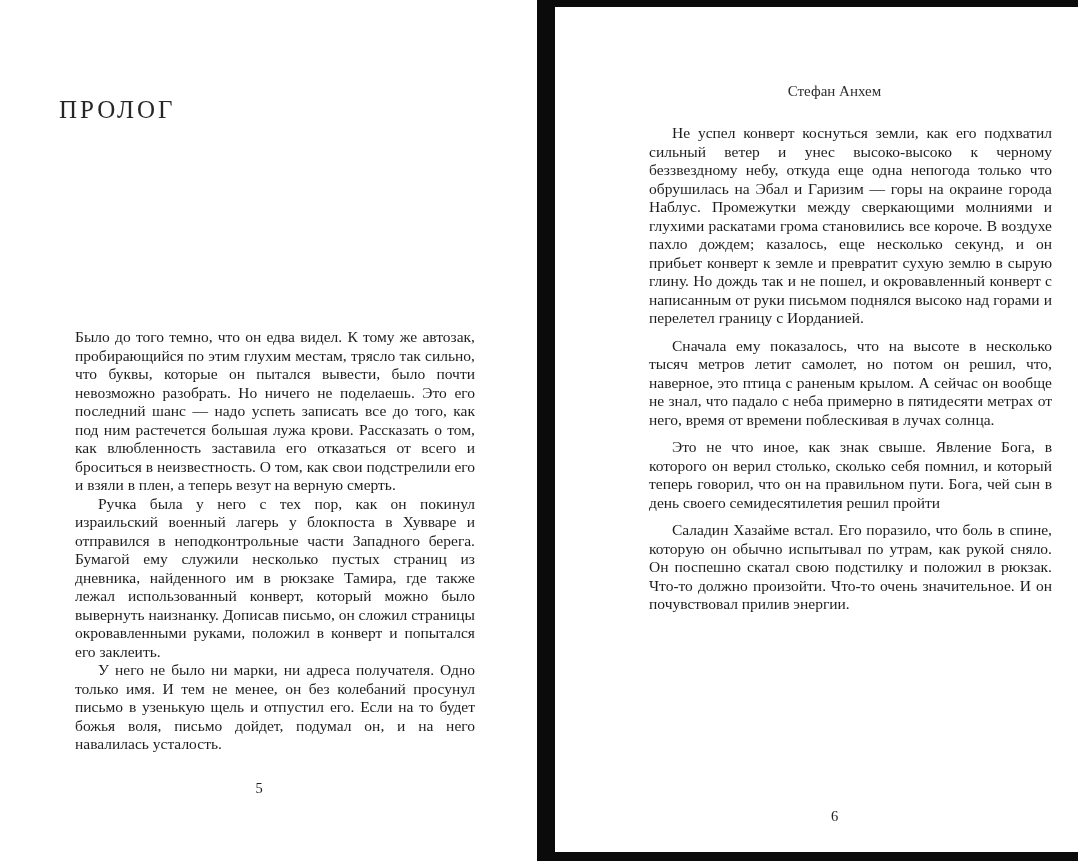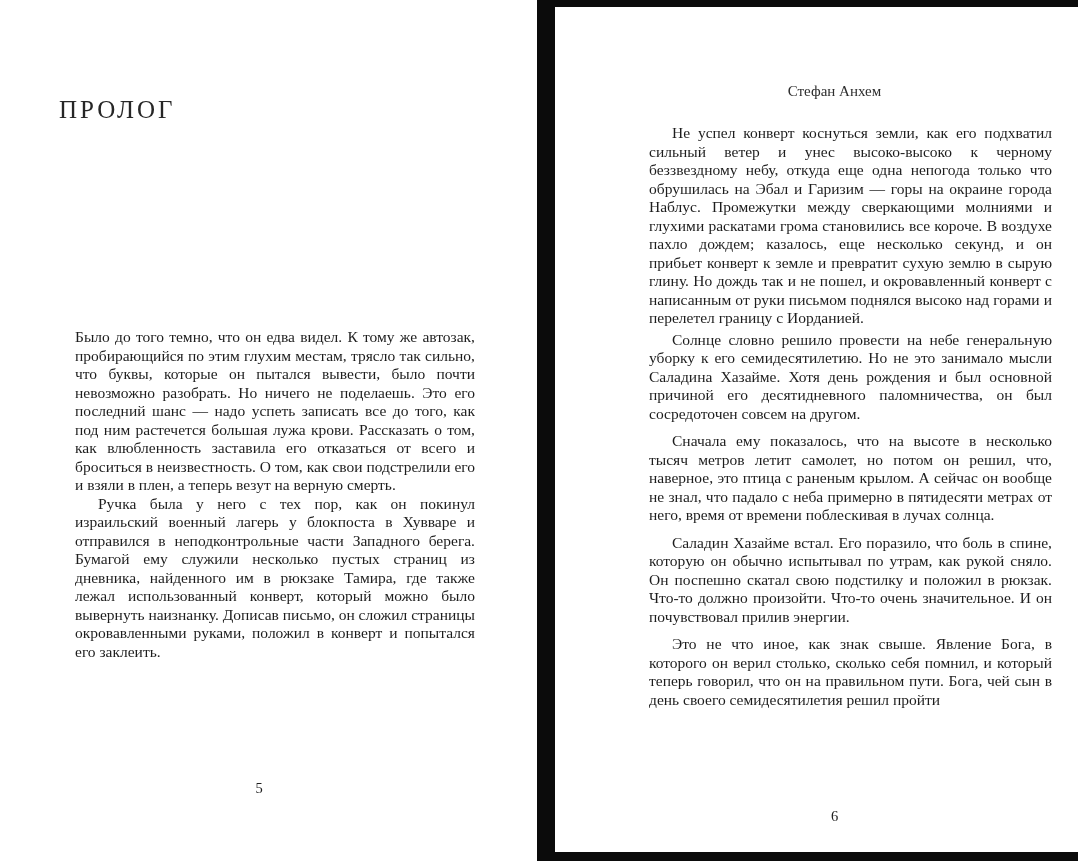--- a/index.html
+++ b/index.html
@@ -114,36 +114,36 @@
 
 <div class="spread">
 
   <div class="page page-left">
     <h1 class="chapter-title">ПРОЛОГ</h1>
 
 
     <div class="body-text body-left">
       <p>Было до того темно, что он едва видел. К тому же автозак, пробирающийся по этим глухим местам, трясло так сильно, что буквы, которые он пытался вывести, было почти невозможно разобрать. Но ничего не поделаешь. Это его последний шанс — надо успеть записать все до того, как под ним растечется большая лужа крови. Рассказать о том, как влюбленность заставила его отказаться от всего и броситься в неизвестность. О том, как свои подстрелили его и взяли в плен, а теперь везут на верную смерть.</p>
       <p class="indent">Ручка была у него с тех пор, как он покинул израильский военный лагерь у блокпоста в Хувваре и отправился в неподконтрольные части Западного берега. Бумагой ему служили несколько пустых страниц из дневника, найденного им в рюкзаке Тамира, где также лежал использованный конверт, который можно было вывернуть наизнанку. Дописав письмо, он сложил страницы окровавленными руками, положил в конверт и попытался его заклеить.</p>
+      <p class="indent">У него не было ни марки, ни адреса получателя. Одно только имя. И тем не менее, он без колебаний просунул письмо в узенькую щель и отпустил его. Если на то будет божья воля, письмо дойдет, подумал он, и на него навалилась усталость.</p>
     </div>
 
     <div class="page-num">5</div>
   </div>
 
   <div class="gutter"></div>
   <div class="edge-top"></div>
   <div class="edge-bottom"></div>
 
   <div class="page page-right">
     <div class="running-header">Стефан Анхем</div>
 
     <div class="body-text body-right">
       <p class="indent">Не успел конверт коснуться земли, как его подхватил сильный ветер и унес высоко-высоко к черному беззвездному небу, откуда еще одна непогода только что обрушилась на Эбал и Гаризим — горы на окраине города Наблус. Промежутки между сверкающими молниями и глухими раскатами грома становились все короче. В воздухе пахло дождем; казалось, еще несколько секунд, и он прибьет конверт к земле и превратит сухую землю в сырую глину. Но дождь так и не пошел, и окровавленный конверт с написанным от руки письмом поднялся высоко над горами и перелетел границу с Иорданией.</p>
-      <p class="indent gap-xs">Солнце словно решило провести на небе генеральную уборку к его семидесятилетию. Но не это занимало мысли Саладина Хазайме. Хотя день рождения и был основной причиной его десятидневного паломничества, он был сосредоточен совсем на другом.</p>
       <p class="indent gap-sm">Сначала ему показалось, что на высоте в несколько тысяч метров летит самолет, но потом он решил, что, наверное, это птица с раненым крылом. А сейчас он вообще не знал, что падало с неба примерно в пятидесяти метрах от него, время от времени поблескивая в лучах солнца.</p>
+      <p class="indent gap-sm">Это не что иное, как знак свыше. Явление Бога, в которого он верил столько, сколько себя помнил, и который теперь говорил, что он на правильном пути. Бога, чей сын в день своего семидесятилетия решил пройти</p>
       <p class="indent gap-sm">Саладин Хазайме встал. Его поразило, что боль в спине, которую он обычно испытывал по утрам, как рукой сняло. Он поспешно скатал свою подстилку и положил в рюкзак. Что-то должно произойти. Что-то очень значительное. И он почувствовал прилив энергии.</p>
-      <p class="indent gap-sm">Это не что иное, как знак свыше. Явление Бога, в которого он верил столько, сколько себя помнил, и который теперь говорил, что он на правильном пути. Бога, чей сын в день своего семидесятилетия решил пройти</p>
     </div>
 
     <div class="page-num">6</div>
   </div>
 
 </div>
 
 </body></html>

